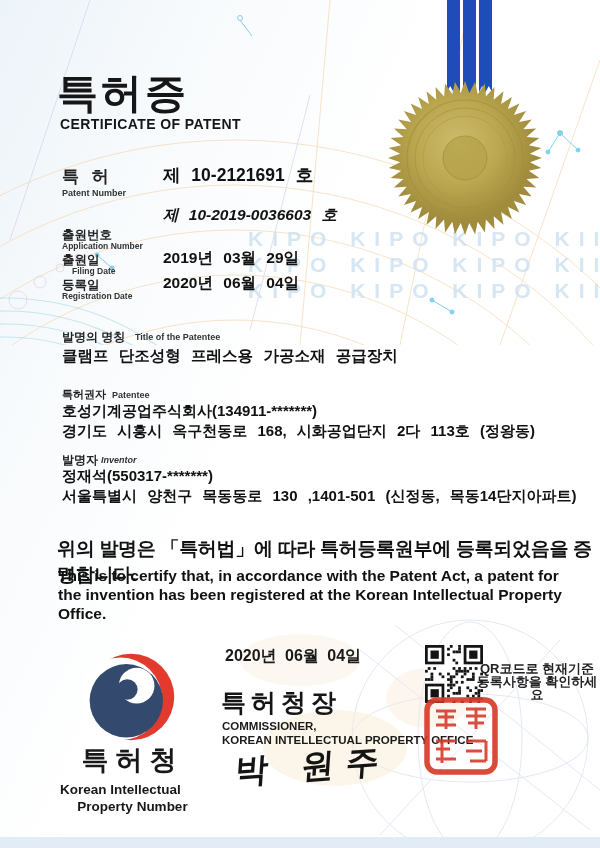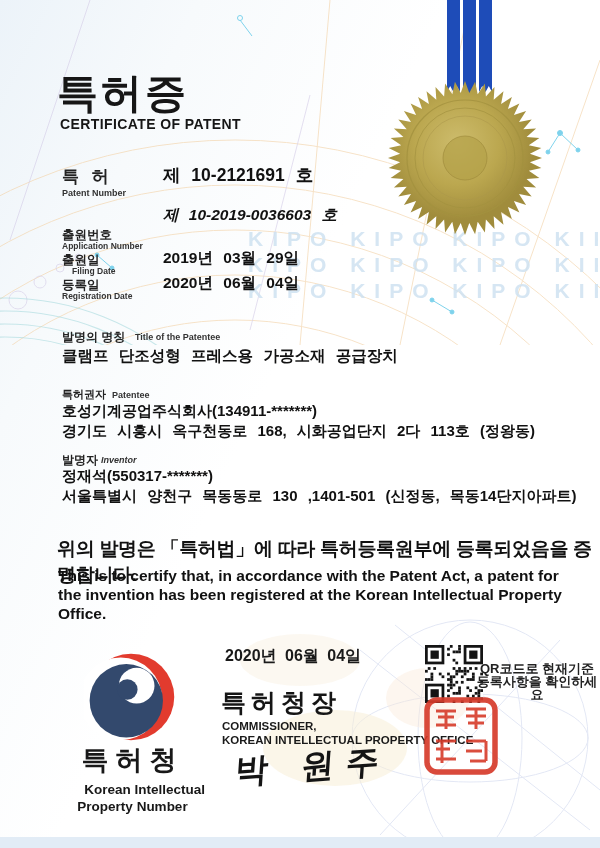--- a/index.html
+++ b/index.html
@@ -72,21 +72,21 @@
   .comm2{left:222px;top:734px;font-size:11.5px;font-weight:bold;}
   .signature{
     left:235px;top:744px;font-size:33px;font-weight:bold;color:#141414;
     letter-spacing:12px;transform:rotate(-4deg) skewX(-8deg);
   }
 
   .seal{left:424px;top:697px;width:74px;height:78px;}
 
   .emblem{left:84px;top:650px;width:94px;height:94px;}
   .agency-ko{left:60px;top:742px;width:145px;text-align:center;font-size:27px;font-weight:800;letter-spacing:7px;color:#181818;}
-  .agency-en1{left:60px;top:782px;width:145px;text-align:right;font-size:13.5px;font-weight:bold;color:#181818;}
+  .agency-en1{left:60px;top:782px;width:145px;text-align:left;font-size:13.5px;font-weight:bold;color:#181818;}
   .agency-en2{left:60px;top:799px;width:145px;text-align:center;font-size:13.5px;font-weight:bold;color:#181818;}
 
   .ribbon{left:443px;top:0;width:54px;height:100px;}
   .medal{left:385px;top:78px;width:160px;height:160px;}
 
   .bottom-strip{left:0;top:837px;width:600px;height:11px;background:#e2ecf6;}
 </style>
 </head>
 <body>
 

